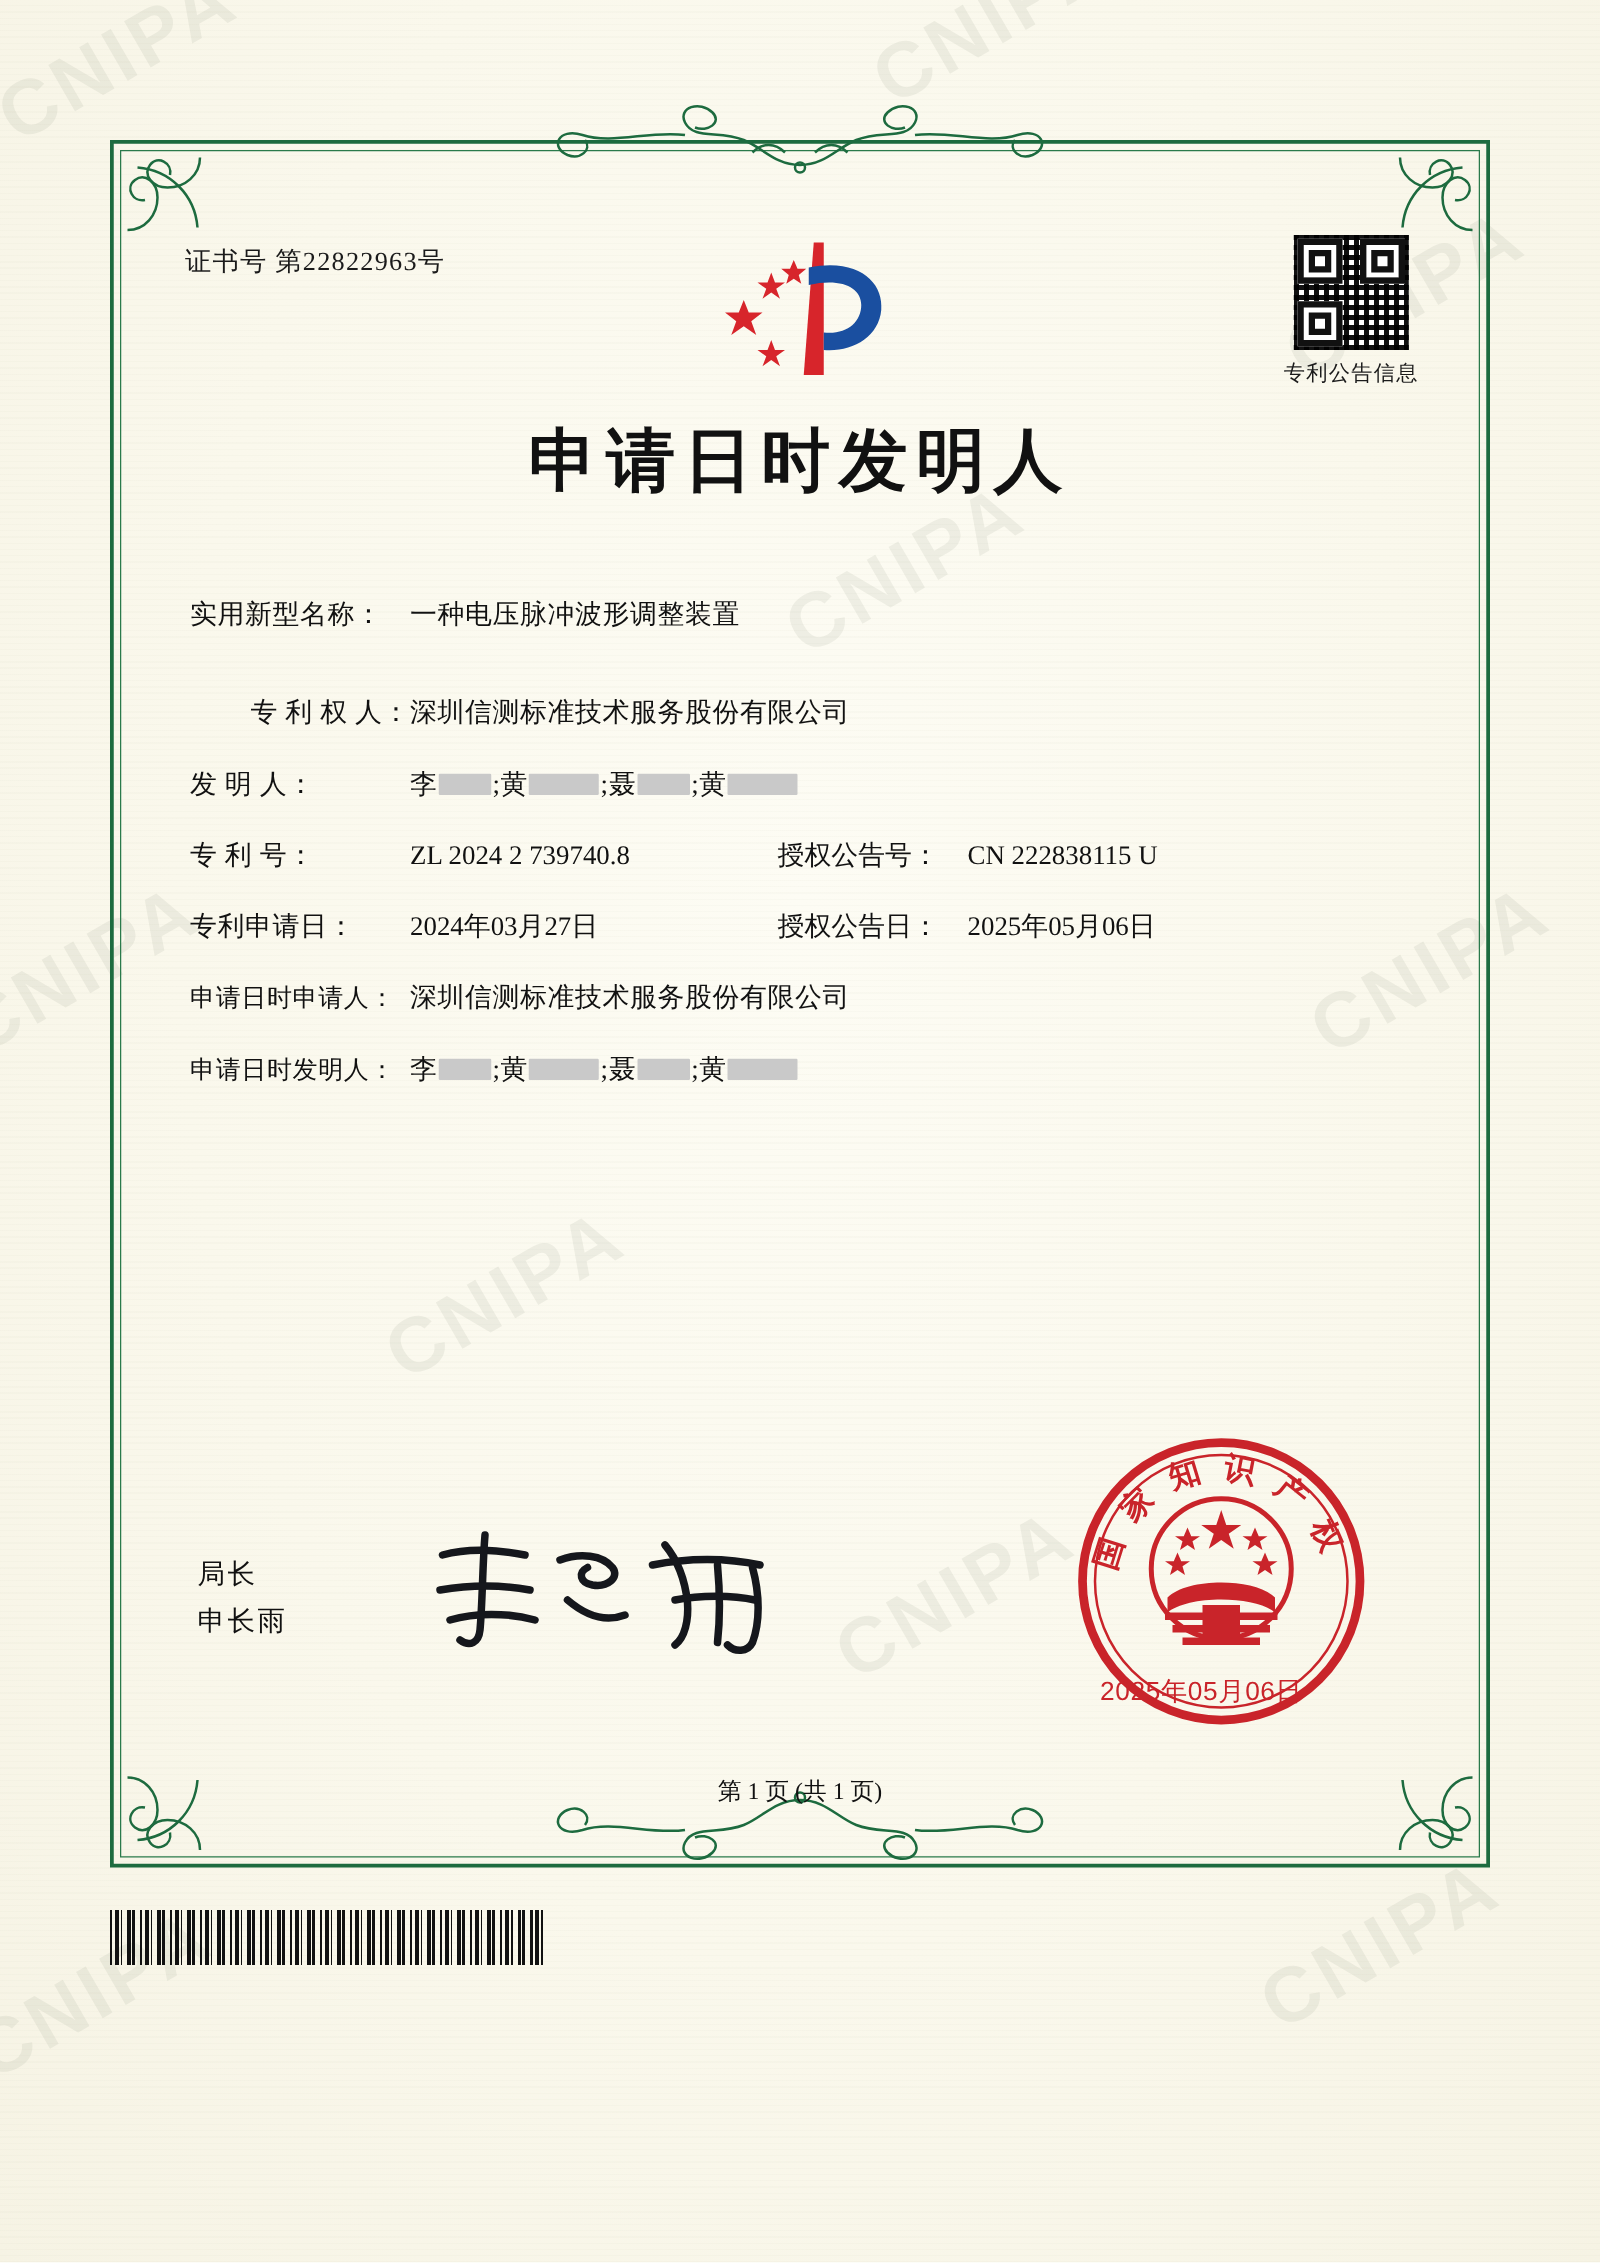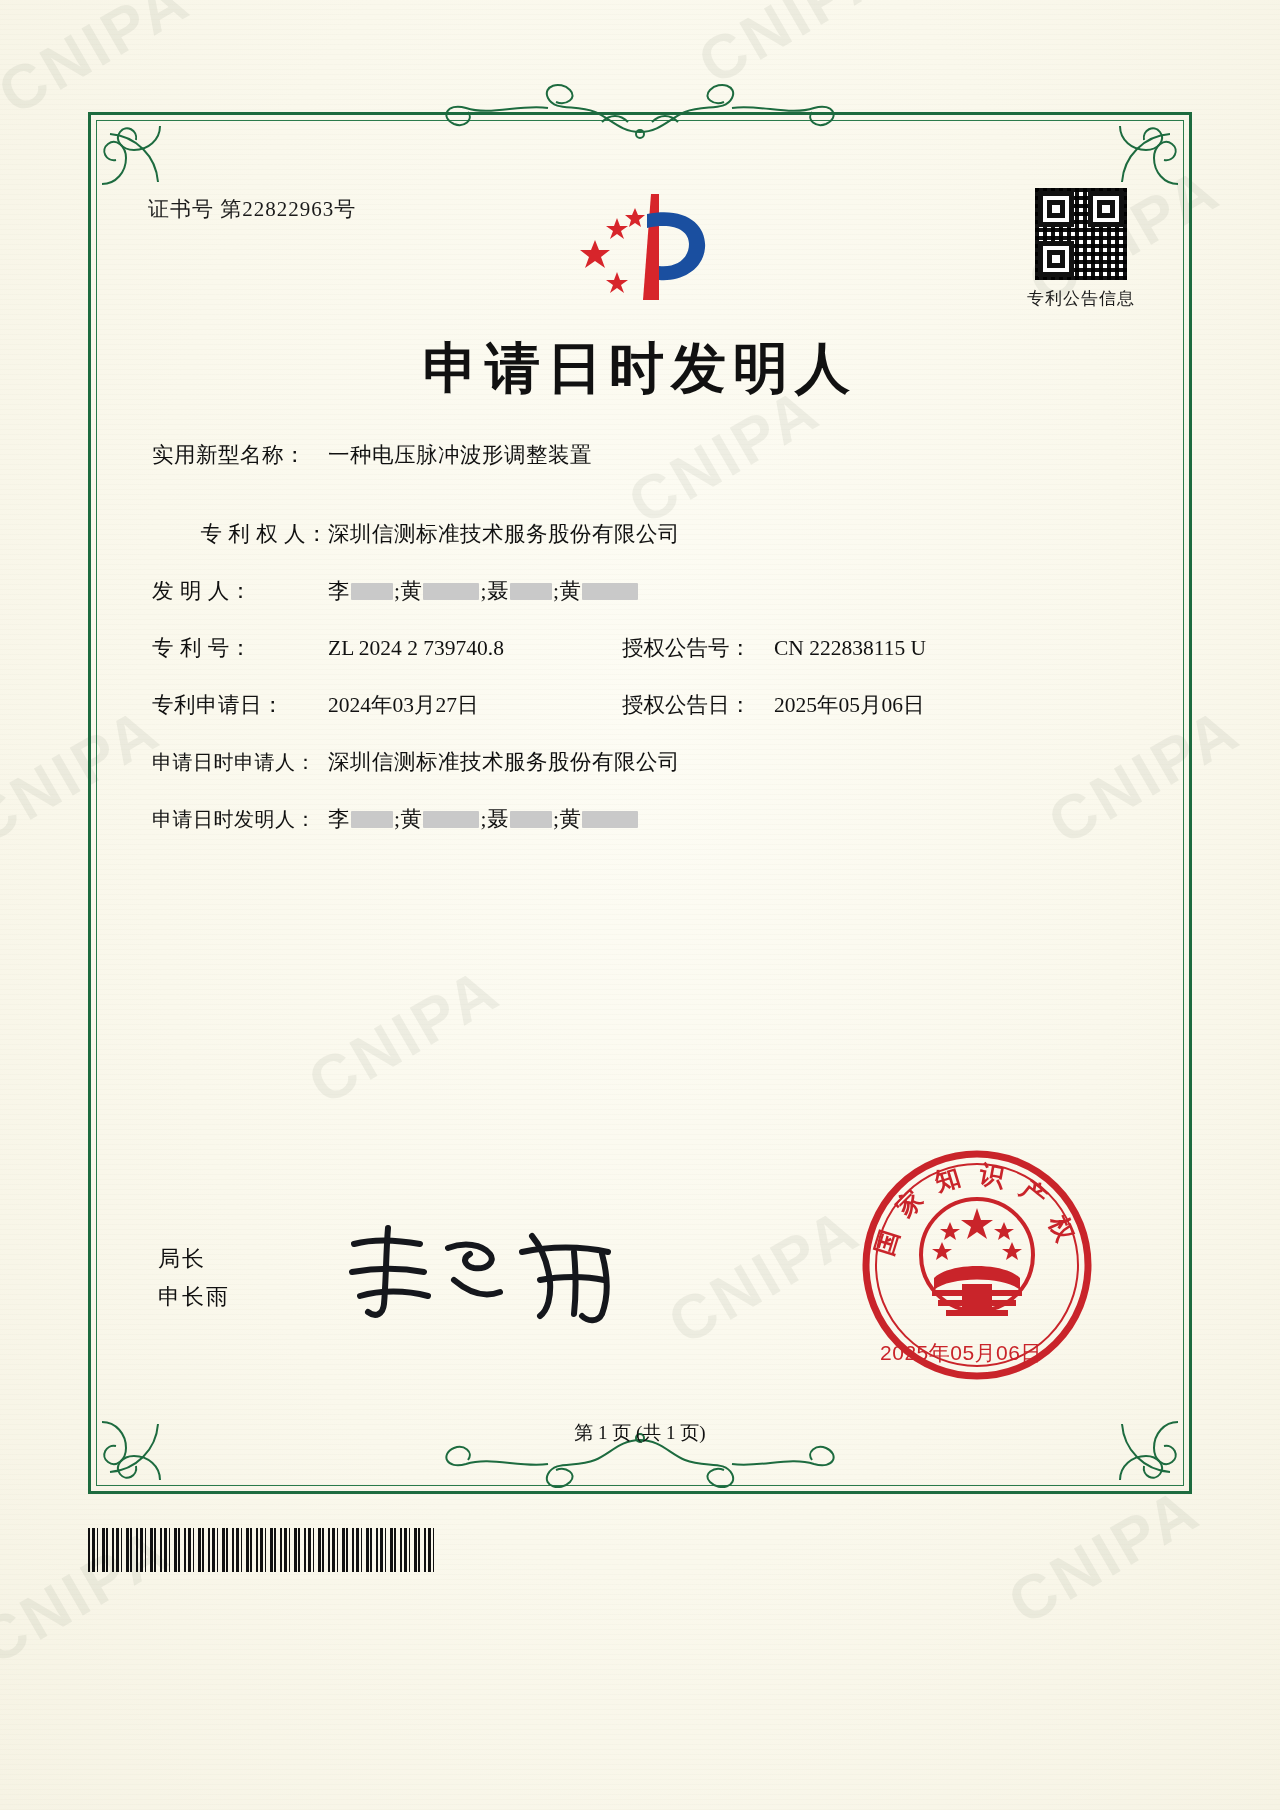--- a/index.html
+++ b/index.html
@@ -353,21 +353,21 @@
           <i></i>
         </div>
       <div class="qr-label">专利公告信息</div>
     </div>
 
     <div class="title">申请日时发明人</div>
 
     <div class="fields">
 
       <div class="row">
-        <div class="lbl" style="width:176px;">实用新型名称：</div>
+        <div class="lbl" style="width:176px;margin-top:36px;">实用新型名称：</div>
         <div class="val">一种电压脉冲波形调整装置</div>
       </div>
 
       <div style="height:22px;"></div>
 
       <div class="row">
         <div class="lbl" style="width:176px;text-align:right;">专 利 权 人：</div>
         <div class="val">深圳信测标准技术服务股份有限公司</div>
       </div>
 

